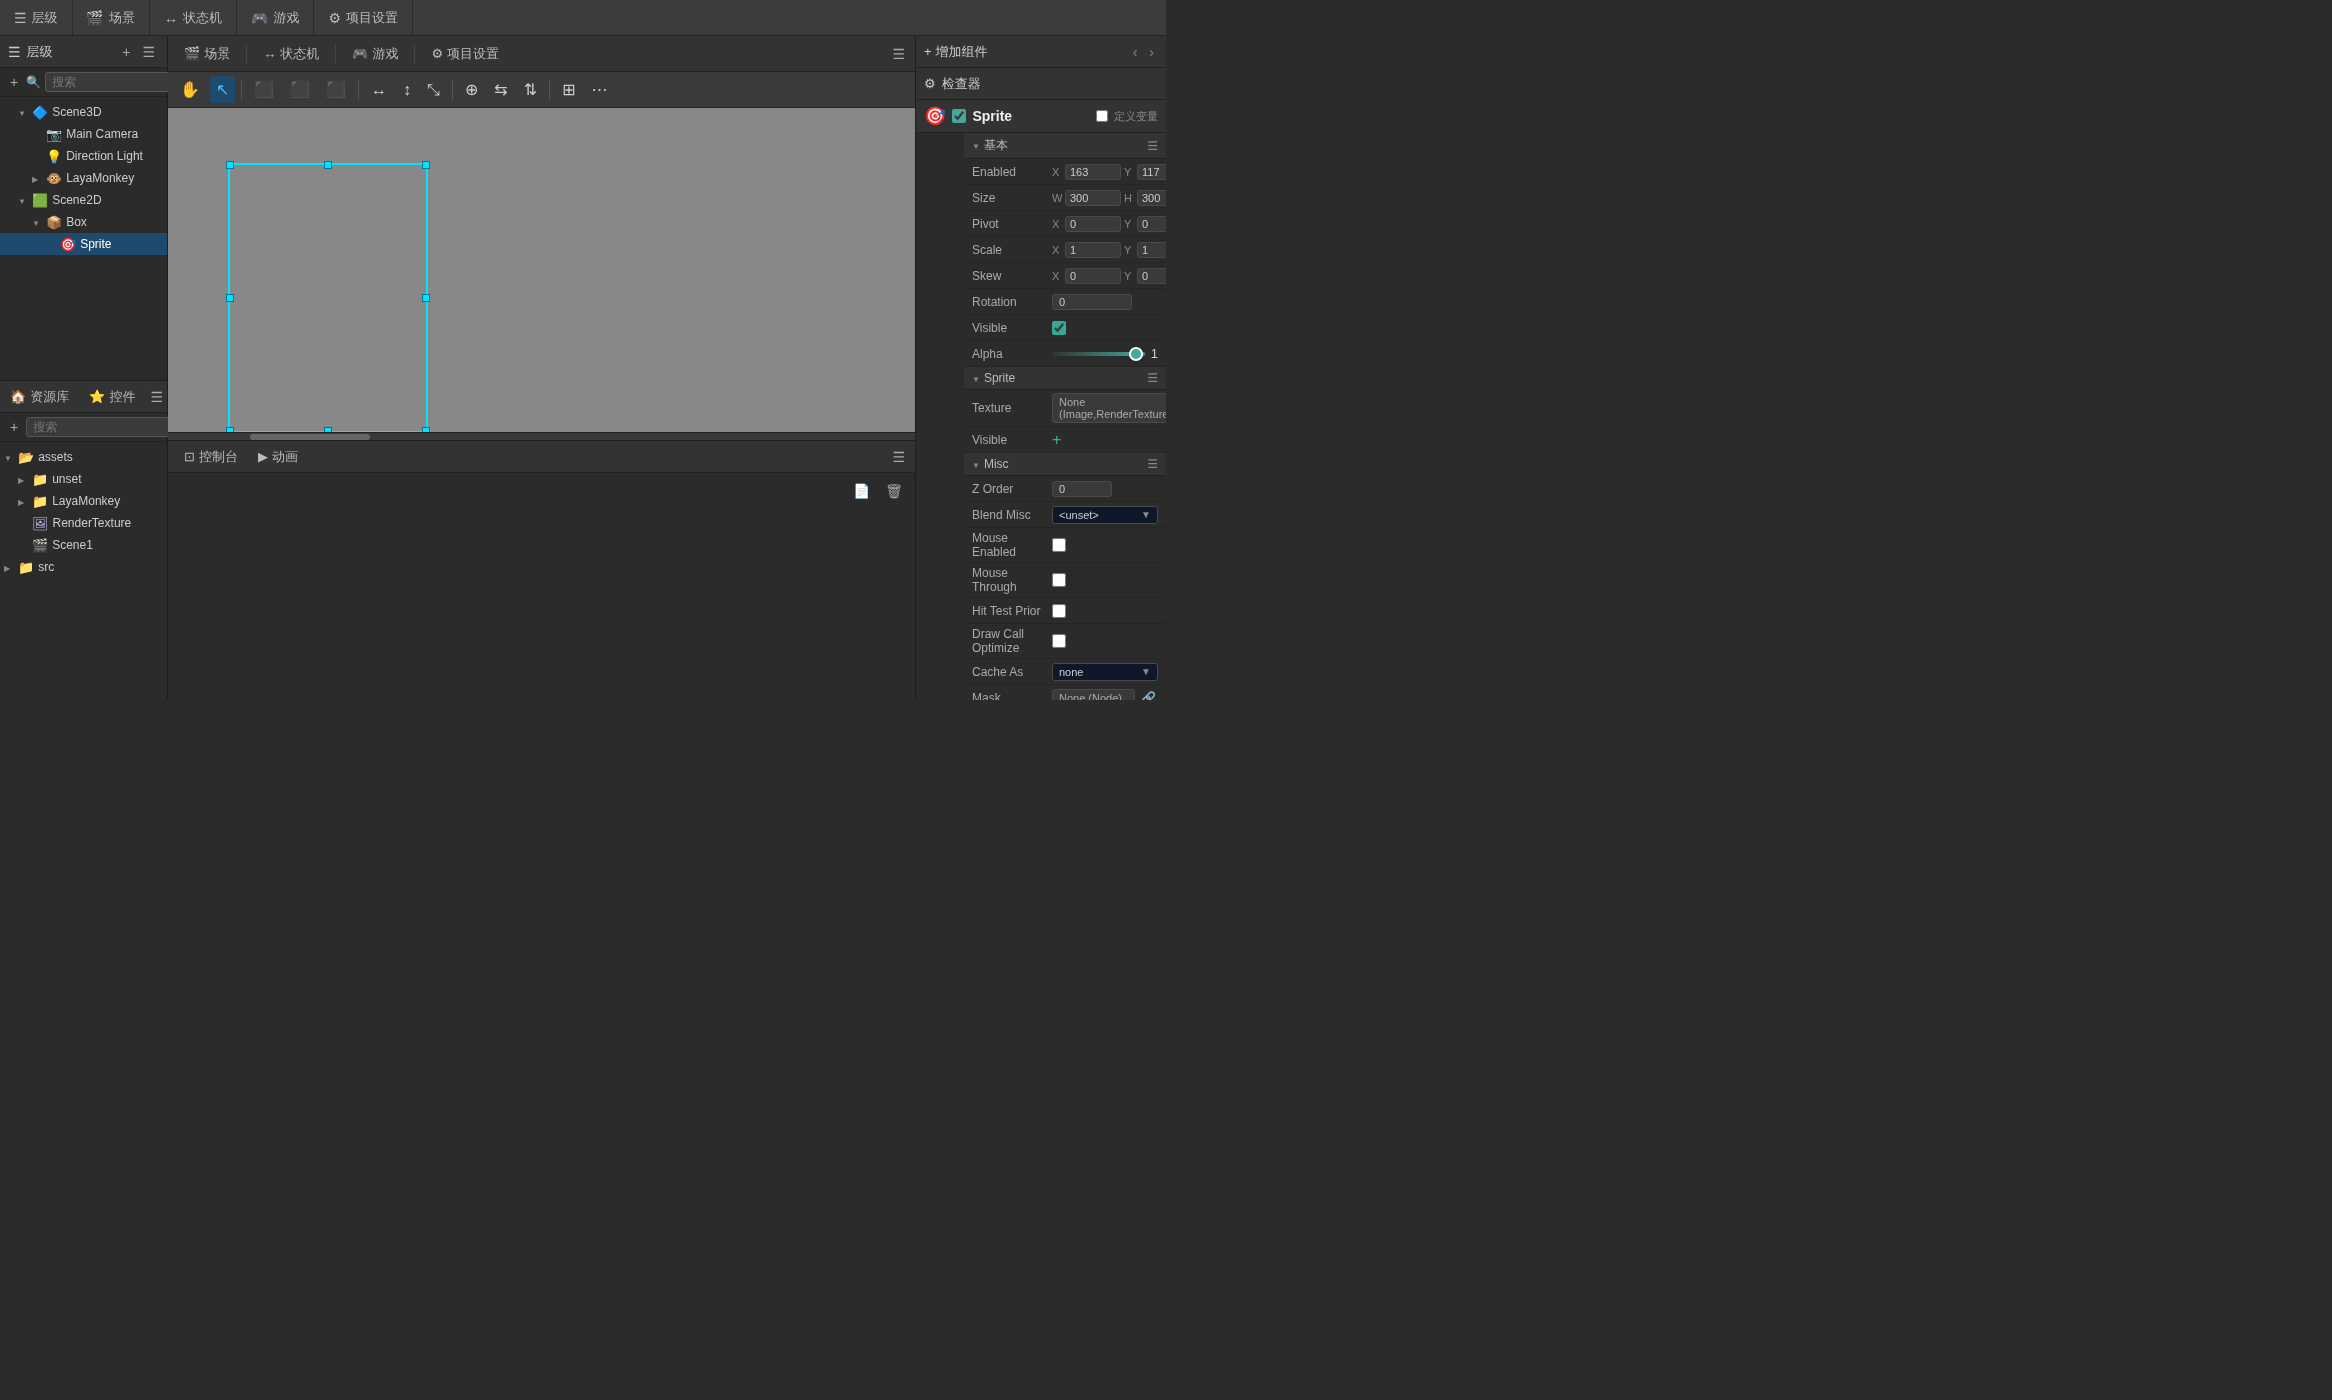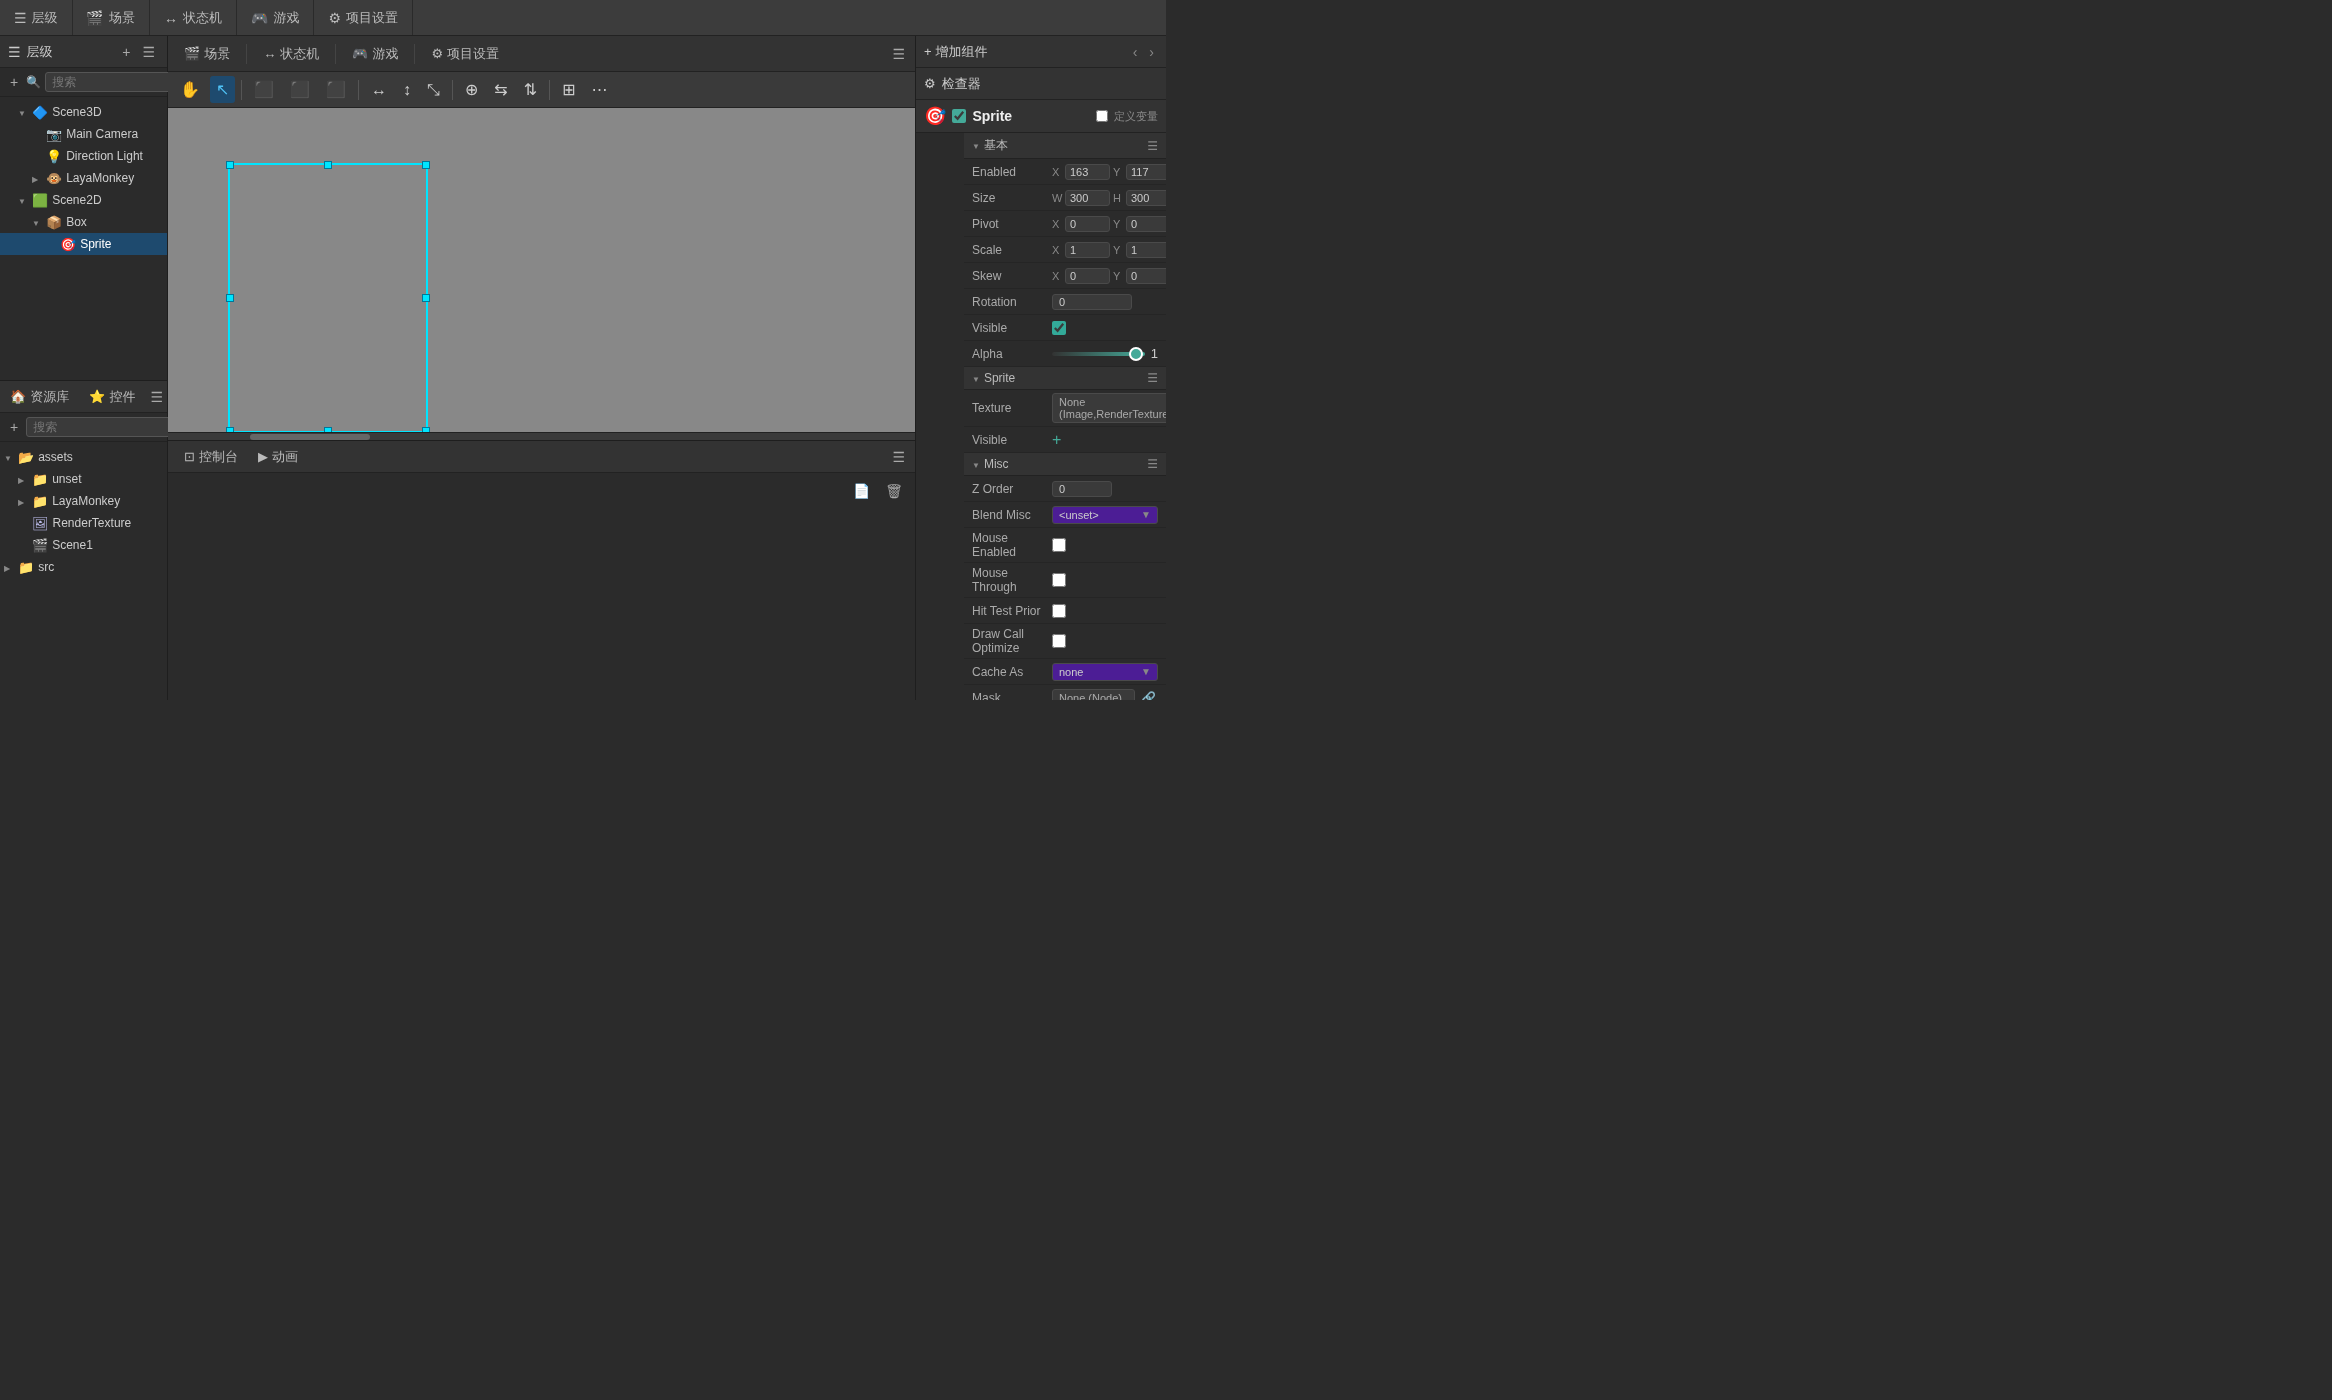--- a/index.html
+++ b/index.html
@@ -455,21 +455,21 @@
       color: #888;
       width: 10px;
     }
     .coord-input {
       background: #3a3a3a;
       border: 1px solid #4a4a4a;
       border-radius: 3px;
       color: #ccc;
       padding: 1px 4px;
       font-size: 11px;
-      width: 45px;
+      width: 56px;
       outline: none;
     }
     .single-input {
       background: #3a3a3a;
       border: 1px solid #4a4a4a;
       border-radius: 3px;
       color: #ccc;
       padding: 1px 6px;
       font-size: 11px;
       outline: none;
@@ -477,21 +477,21 @@
     }
     .checkbox-input { accent-color: #4a9; width: 14px; height: 14px; cursor: pointer; }
 
     .dropdown-row {
       display: flex;
       align-items: center;
       flex: 1;
     }
     .dropdown-btn {
       flex: 1;
-      background: #4c1d95;
+      background: #0f172a;
       border: 1px solid #4a4a4a;
       border-radius: 3px;
       color: #ccc;
       padding: 2px 6px;
       font-size: 11px;
       cursor: pointer;
       display: flex;
       align-items: center;
       justify-content: space-between;
     }

